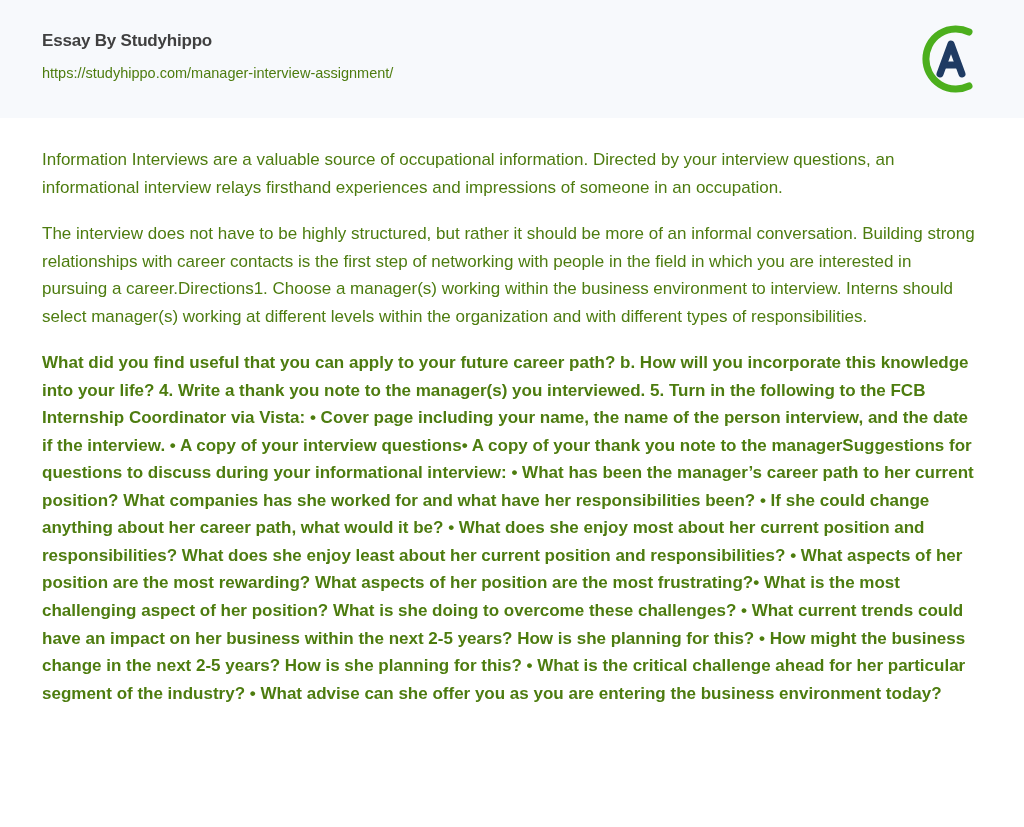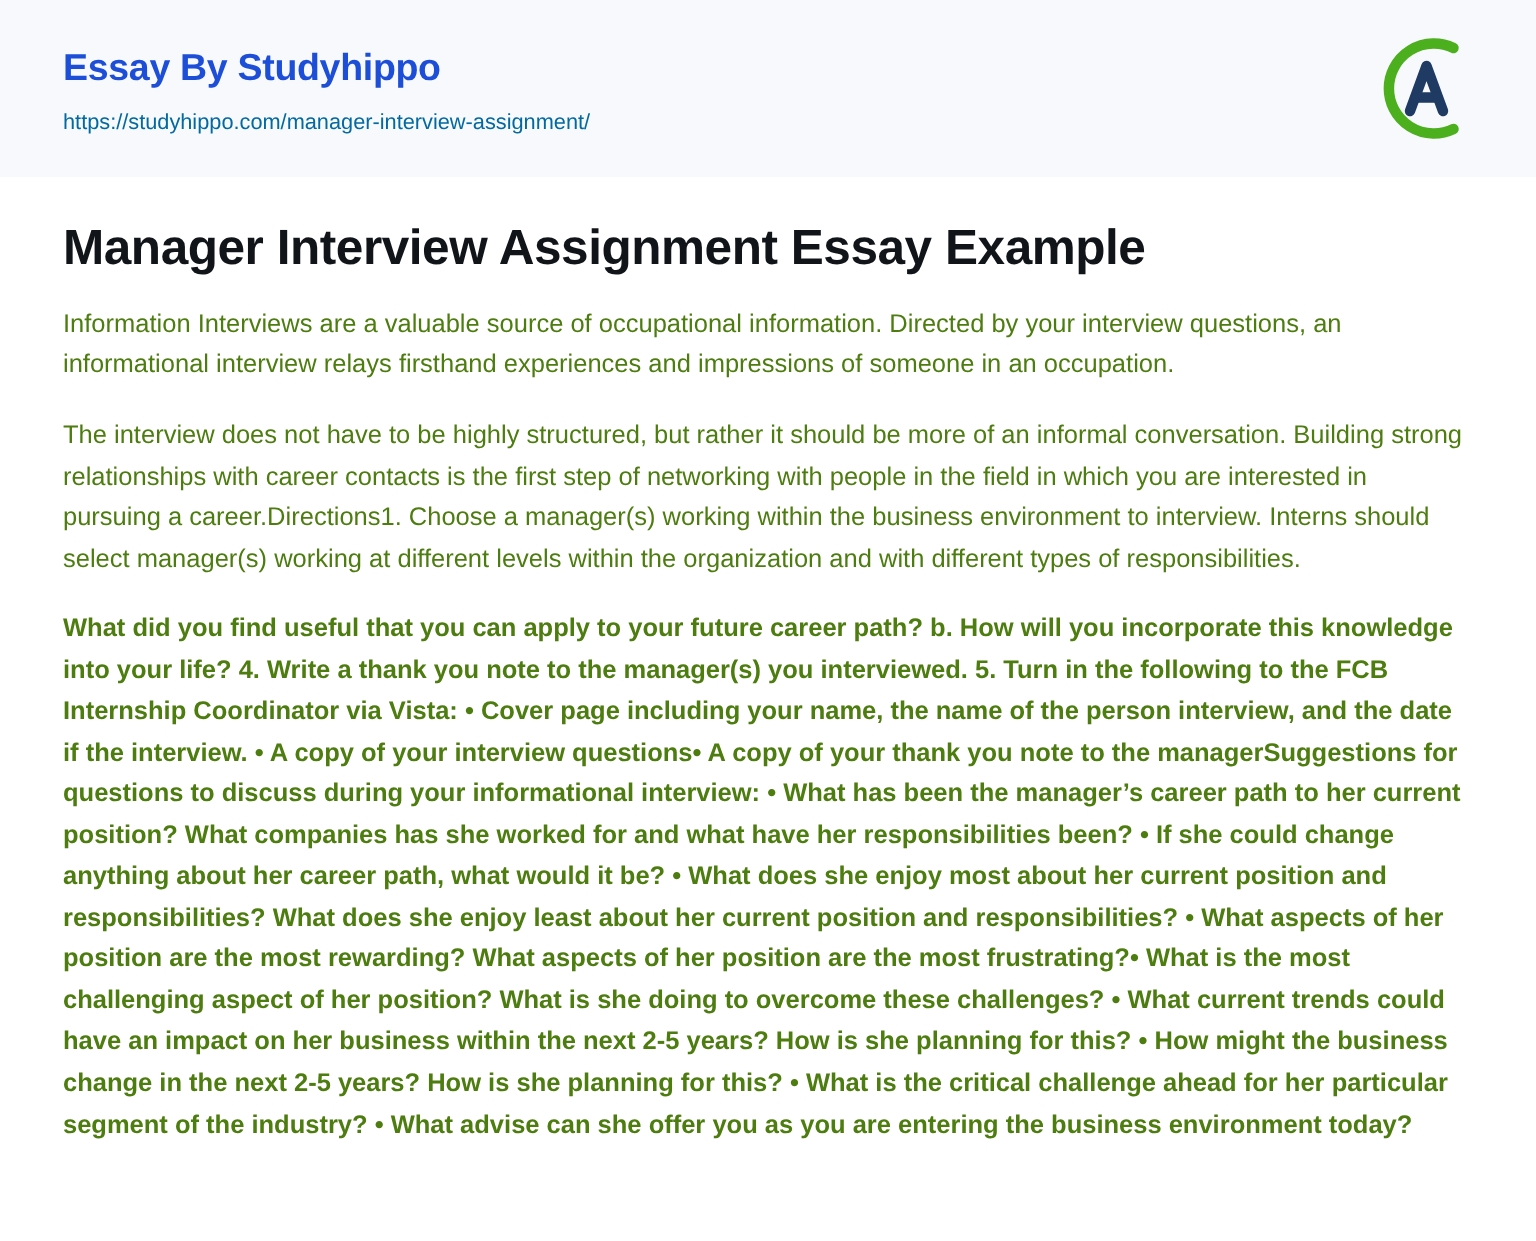--- a/index.html
+++ b/index.html
@@ -22,31 +22,31 @@
   }
   
   .header {
     height: 118px;
     background: #f7f9fc;
     position: relative;
     box-sizing: border-box;
     padding: 32px 40px 0 42px;
   }
   .brand {
-    font-size: 25px;
+    font-size: 17px;
     font-weight: bold;
-    color: #1d4ed8;
+    color: #404040;
     letter-spacing: -0.2px;
     line-height: 1.1;
     margin: 0;
   }
   .site-url {
     margin-top: 14px;
     font-size: 14.5px;
-    color: #0369a1;
+    color: #4d7c0f;
     text-decoration: none;
     display: inline-block;
   }
   .logo {
     position: absolute;
     right: 36px;
     top: 22px;
     width: 74px;
     height: 74px;
   }
@@ -87,20 +87,19 @@
     <div class="logo">
       <svg width="74" height="74" viewBox="0 0 74 74" xmlns="http://www.w3.org/2000/svg">
         <path d="M55 10 A30 30 0 1 0 55 64" fill="none" stroke="#4caf1d" stroke-width="7" stroke-linecap="round"></path>
         <path d="M26 52 L37 22 L48 52" fill="none" stroke="#1f3b63" stroke-width="7" stroke-linecap="round" stroke-linejoin="round"></path>
         <path d="M30.5 43 L43.5 43" fill="none" stroke="#1f3b63" stroke-width="7" stroke-linecap="round"></path>
       </svg>
     </div>
   </div>
 
   <div class="content">
-    <h1 class="title">Manager Interview Assignment Essay Example</h1>
 
     <p class="para">Information Interviews are a valuable source of occupational information. Directed by your interview questions, an informational interview relays firsthand experiences and impressions of someone in an occupation.</p>
     <p class="para">The interview does not have to be highly structured, but rather it should be more of an informal conversation. Building strong relationships with career contacts is the first step of networking with people in the field in which you are interested in pursuing a career.Directions1. Choose a manager(s) working within the business environment to interview. Interns should select manager(s) working at different levels within the organization and with different types of responsibilities.</p>
     <p class="para">What did you find useful that you can apply to your future career path? b. How will you incorporate this knowledge into your life? 4. Write a thank you note to the manager(s) you interviewed. 5. Turn in the following to the FCB Internship Coordinator via Vista: • Cover page including your name, the name of the person interview, and the date if the interview. • A copy of your interview questions• A copy of your thank you note to the managerSuggestions for questions to discuss during your informational interview: • What has been the manager’s career path to her current position? What companies has she worked for and what have her responsibilities been? • If she could change anything about her career path, what would it be? • What does she enjoy most about her current position and responsibilities? What does she enjoy least about her current position and responsibilities? • What aspects of her position are the most rewarding? What aspects of her position are the most frustrating?• What is the most challenging aspect of her position? What is she doing to overcome these challenges? • What current trends could have an impact on her business within the next 2-5 years? How is she planning for this? • How might the business change in the next 2-5 years? How is she planning for this? • What is the critical challenge ahead for her particular segment of the industry? • What advise can she offer you as you are entering the business environment today?</p>
   </div>
 
 </div>
 
 </body></html>

